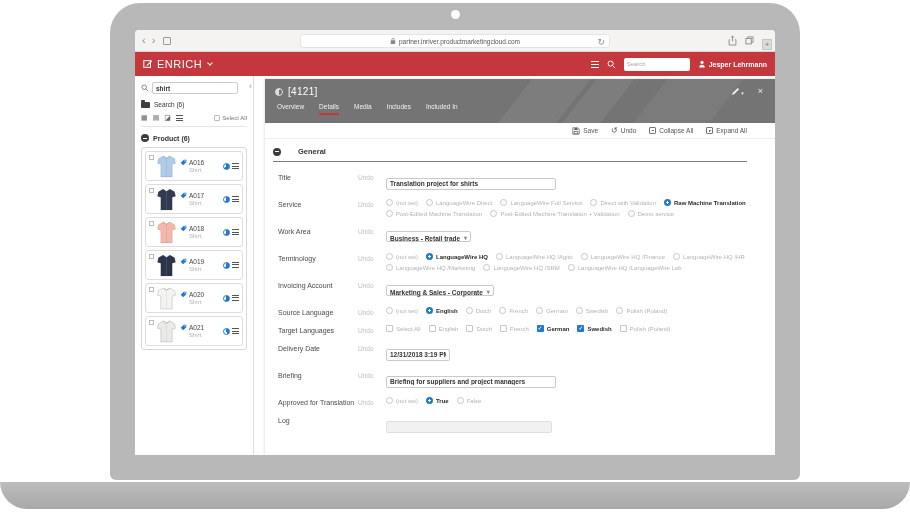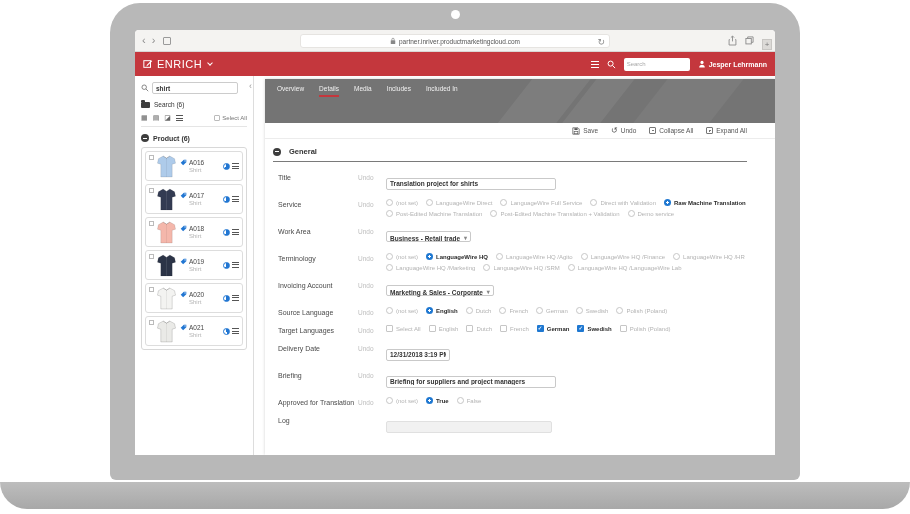--- a/index.html
+++ b/index.html
@@ -76,21 +76,21 @@
 .tab{padding-bottom:3px;color:#f2f2f2}
 .tab.active{border-bottom:2px solid #c4373d}
 .toolbar{flex:0 0 16px;display:flex;align-items:center;justify-content:flex-end;gap:13px;padding-right:28px;font-size:6.5px;color:#555;border-bottom:1px solid #ececec;background:#fff}
 .tbi{display:flex;align-items:center;gap:3px}
 .sq{width:7px;height:7px;border:1px solid #777;border-radius:1px;position:relative}
 .sq::before{content:"";position:absolute;left:1.5px;right:1.5px;top:50%;height:1px;margin-top:-.5px;background:#777}
 .sq.plus::after{content:"";position:absolute;top:1.5px;bottom:1.5px;left:50%;width:1px;margin-left:-.5px;background:#777}
 .uar{font-size:8px;color:#555;line-height:1}
 
 .form{flex:1;padding:8px 28px 0 8px;overflow:hidden}
-.sechead{display:flex;align-items:center;gap:8px;font-size:7.5px;font-weight:700;color:#333;border-bottom:1px solid #7a7a7a;padding-bottom:5px}
+.sechead{display:flex;align-items:center;gap:17px;font-size:7.5px;font-weight:700;color:#333;border-bottom:1px solid #7a7a7a;padding-bottom:5px}
 .rows{margin-top:10px;padding-left:5px}
 .frow{display:flex;align-items:flex-start;margin-bottom:9px}
 .flabel{flex:0 0 80px;font-size:7px;color:#4a4a4a;padding-top:2px}
 .fundo{flex:0 0 28px;font-size:6.5px;color:#bdbdbd;padding-top:2px}
 .fctl{flex:1;min-width:0}
 .tin{width:170px;height:12px;border:1px solid #c9c9c9;border-radius:2px;font-size:6.5px;font-weight:700;color:#333;padding:0 3px;font-family:inherit;background:#fff}
 .tin.date{width:64px}
 .tin.dis{width:166px;background:#f1f1f1;border-color:#e0e0e0}
 .fsel{width:170px;height:13px;border:1px solid #c9c9c9;border-radius:2px;position:relative;font-size:6.5px;font-weight:700;color:#333;padding:2.5px 10px 0 3px}
 .car{position:absolute;right:3px;top:3px;font-size:6px;color:#888;line-height:1}
@@ -336,20 +336,33 @@
 
       </div>
     </div>
 
     <div class="main">
       <div class="panel">
         <div class="phead">
           <div class="wm wm1"></div>
           <div class="wm wm2"></div>
           <div class="wm wm3"></div>
+          <div class="ptitle">
+            <span class="donut"></span>
+            <span class="ptext">[4121]</span>
+            <div class="pheadicons">
+              <span class="editwrap">
+                <svg width="9" height="9" viewBox="0 0 10 10">
+                    <path d="M1 9 L2 6.5 L7.5 1 L9 2.5 L3.5 8 Z" fill="#efefef"></path>
+                  </svg>
+                <span class="ecar">▾</span>
+              </span>
+              <span class="pclose">×</span>
+            </div>
+          </div>
           <div class="tabs">
             <span class="tab">Overview</span>
             <span class="tab active">Details</span>
             <span class="tab">Media</span>
             <span class="tab">Includes</span>
             <span class="tab">Included In</span>
           </div>
         </div>
 
         <div class="toolbar">

